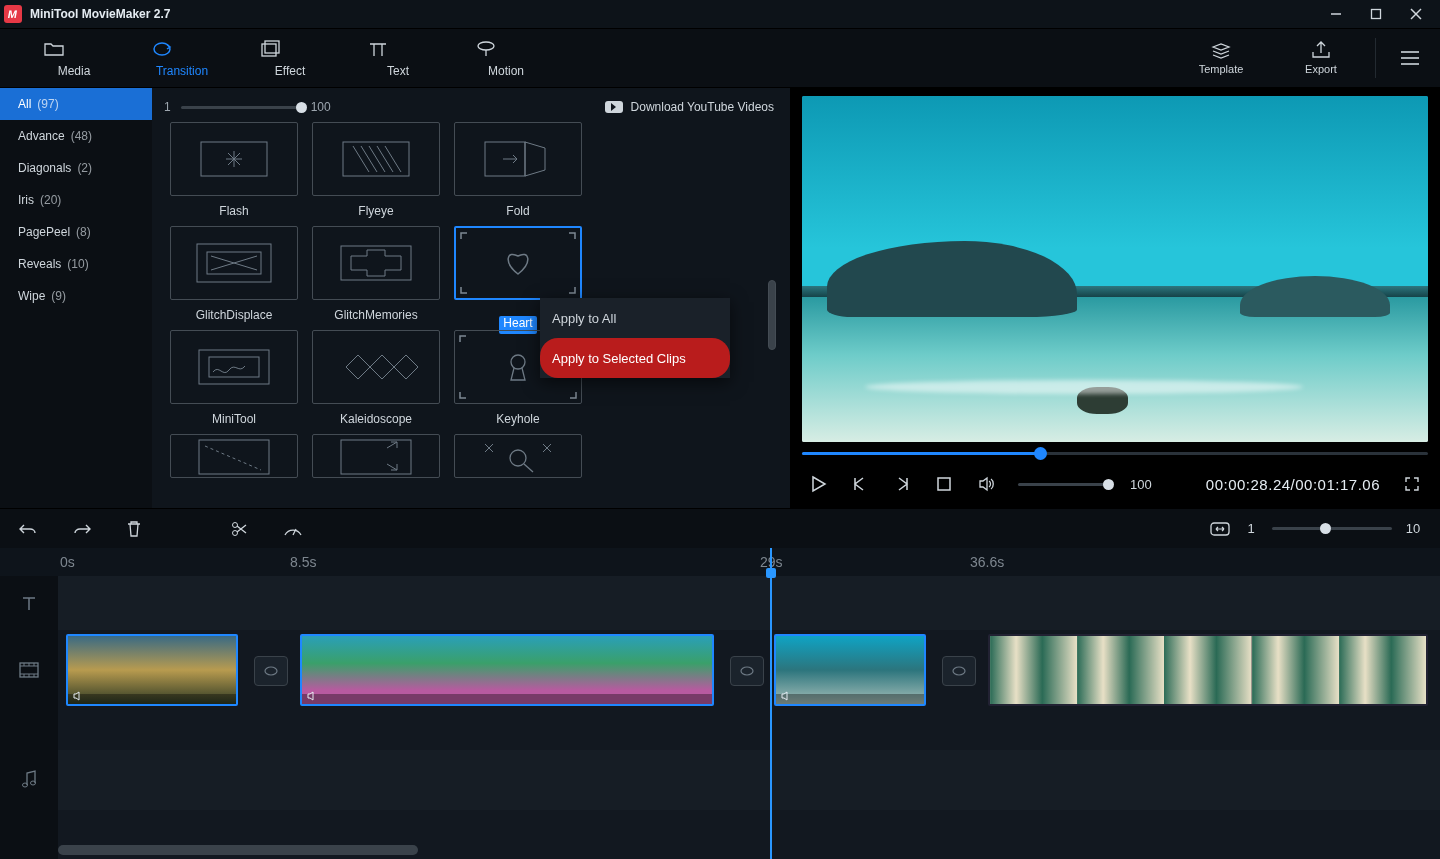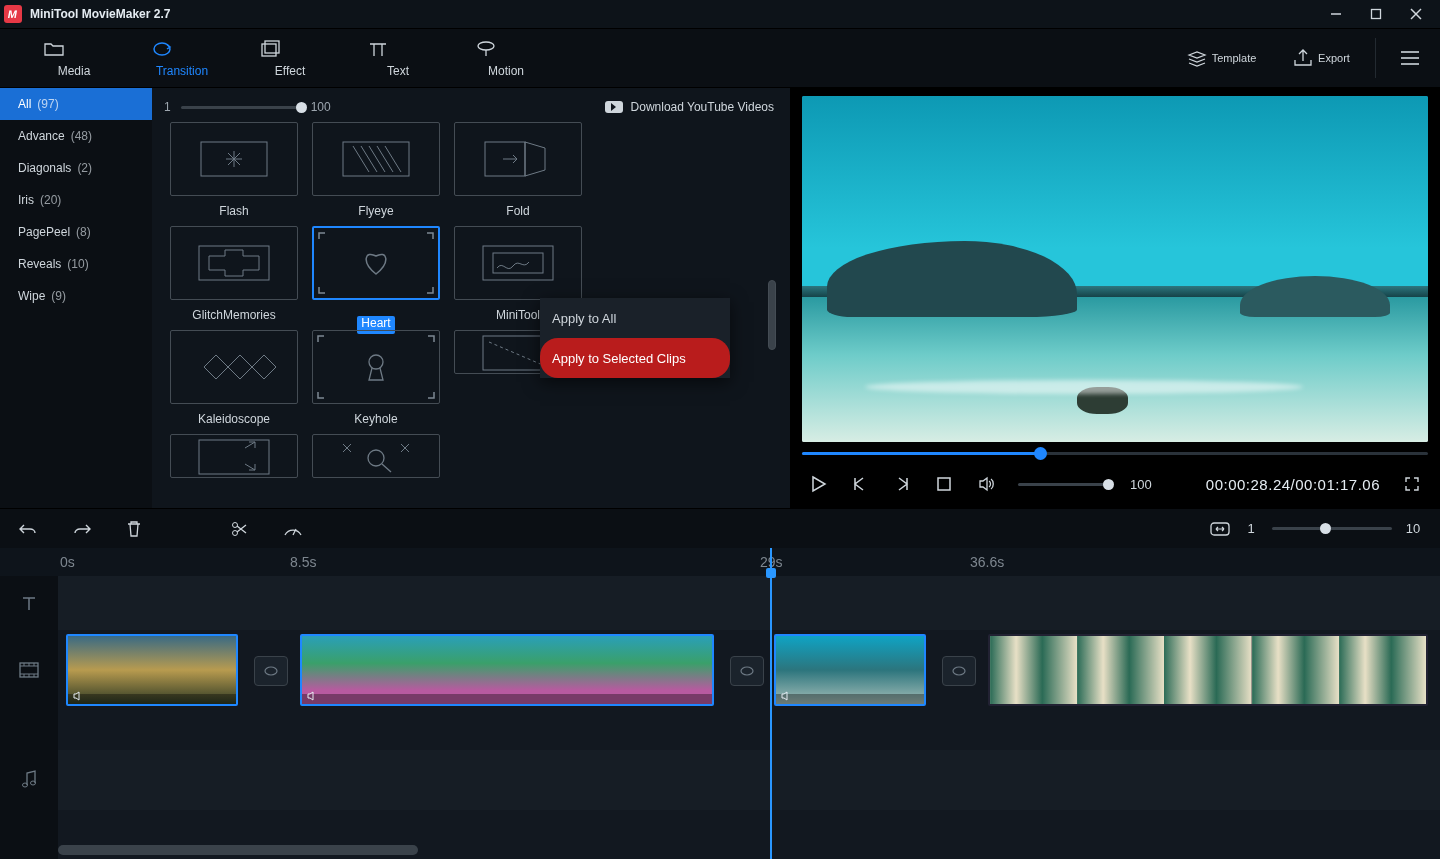--- a/index.html
+++ b/index.html
@@ -18,21 +18,21 @@
   
   .topbar { height: 60px; background: #0b0f14; border-top: 1px solid #000; border-bottom: 1px solid #000; display: flex; align-items: center; }
   .topgroup { display: flex; }
   .topbtn { width: 108px; height: 60px; display: flex; flex-direction: column; align-items: center; justify-content: center; gap: 4px; position: relative; }
   .topbtn.active { color: #1f87ff; }
   .topbtn.active svg { stroke: #1f87ff; }
   .topbtn .lbl { font-size: 12px; padding-left: 40px; }
   .topbtn .ico { height: 22px; display:flex; align-items:center; justify-content:center;}
   .topbtn svg { stroke: #cfd6dc; fill: none; }
   .topbar .flex { flex: 1; }
-  .rightbtn { width: 100px; height: 60px; display: flex; align-items: center; justify-content: center; gap: 4px; }
+  .rightbtn { width: 100px; height: 60px; display: flex; flex-direction: column; align-items: center; justify-content: center; gap: 4px; }
   .rightbtn .lbl { font-size: 11px; color:#cfd6dc;}
   .hamburger { width: 60px; display:flex; align-items:center; justify-content:center;}
   .sep { width:1px; height:40px; background:#232a31; margin:0 4px;}
 
   
   .mainrow { display: flex; height: 420px; background: #121820; }
 
   
   .catside { width: 152px; background: #0b0f14; }
   .catitem { height: 32px; display: flex; align-items: center; padding-left: 18px; font-size: 12px; color: #cfd6dc; }
@@ -329,20 +329,31 @@
           <div class="thumb">
               <svg width="90" height="50">
                 <rect x="12" y="8" width="40" height="34" stroke-width="1"></rect>
                 <path d="M52 8 L72 14 L72 36 L52 42 Z" stroke-width="1"></path>
                 <path d="M30 25h14m0 0-4-4m4 4-4 4" stroke-width="1"></path>
               </svg>
             </div>
           <div class="tlabel">Fold</div>
         </div>
 
+        <div class="titem">
+          <div class="thumb">
+              <svg width="90" height="50">
+                <rect x="8" y="6" width="74" height="38" stroke-width="1"></rect>
+                <rect x="18" y="14" width="54" height="22" stroke-width="1"></rect>
+                <line x1="22" y1="18" x2="68" y2="32"></line>
+                <line x1="22" y1="32" x2="68" y2="18"></line>
+              </svg>
+            </div>
+          <div class="tlabel">GlitchDisplace</div>
+        </div>
         <div class="titem">
           <div class="thumb">
               <svg width="90" height="50">
                 <rect x="10" y="8" width="70" height="34" stroke-width="1"></rect>
                 <path d="M20 18h16v-6h18v6h16v14h-16v6h-18v-6h-16z" stroke-width="1"></path>
               </svg>
             </div>
           <div class="tlabel">GlitchMemories</div>
         </div>
         <div class="titem">

